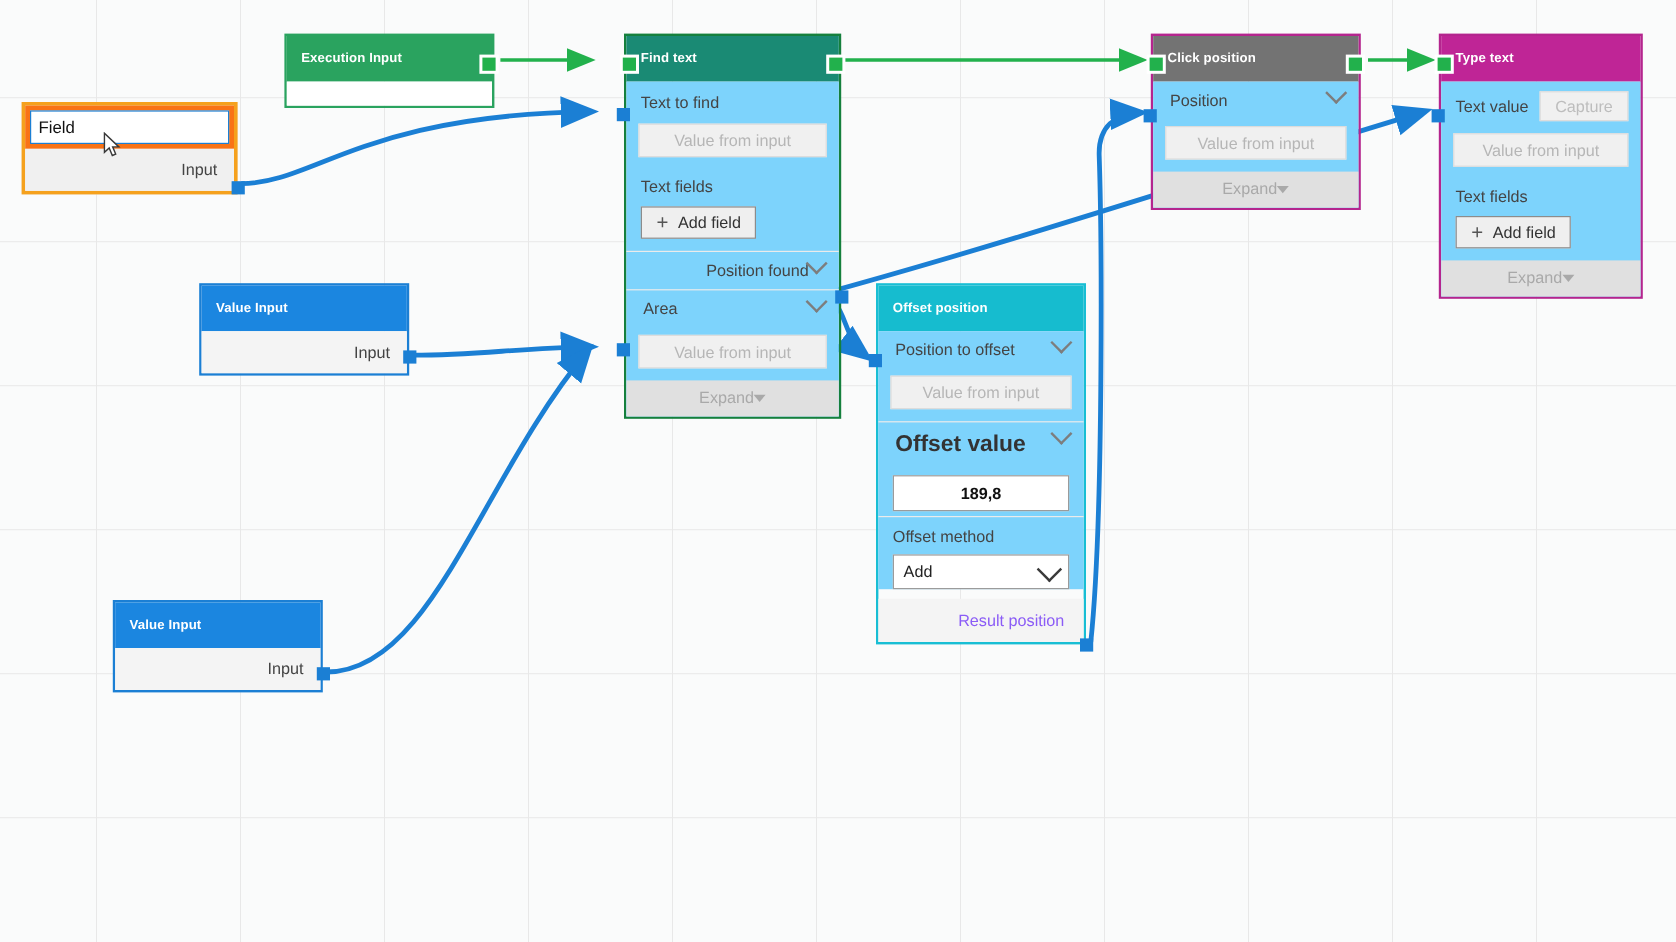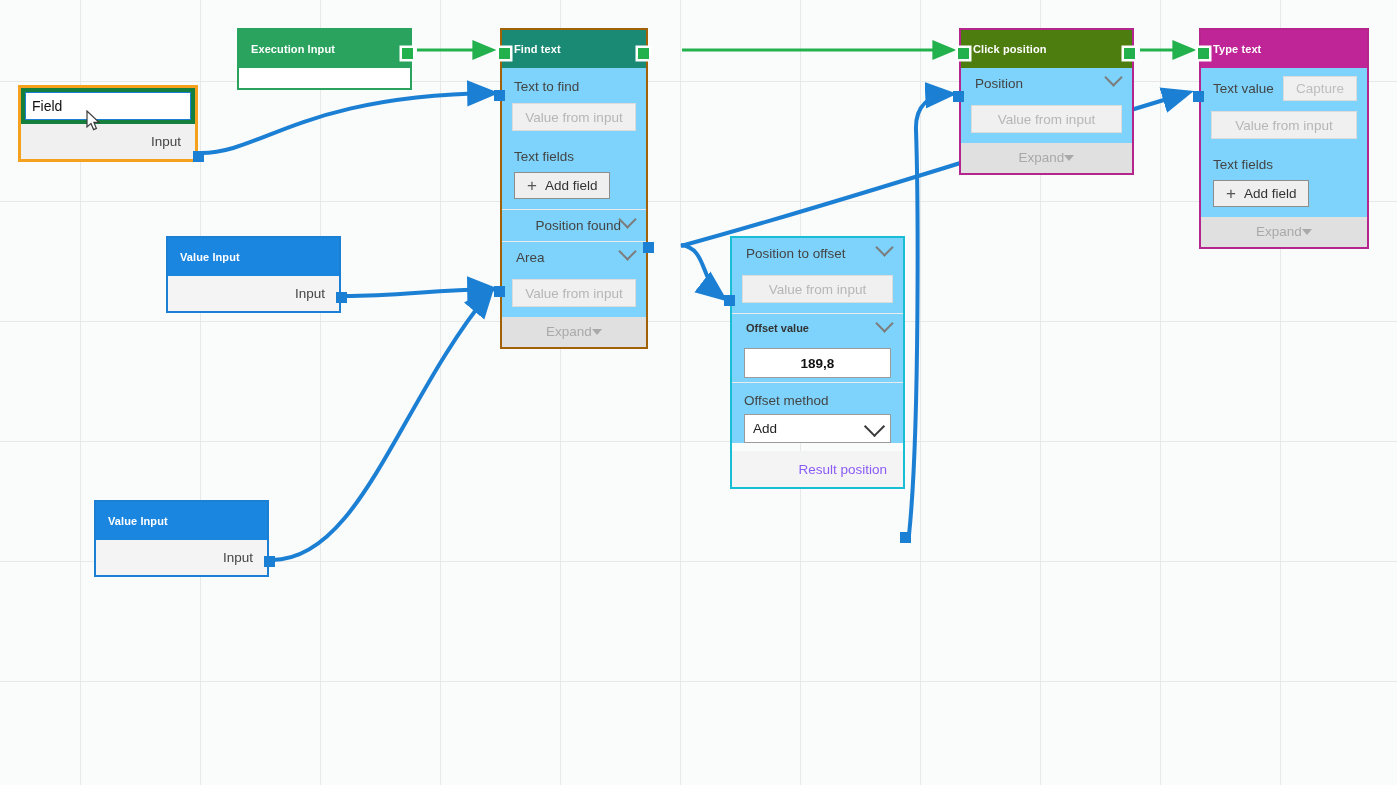--- a/index.html
+++ b/index.html
@@ -22,21 +22,21 @@
 
   .node{position:absolute;box-sizing:border-box;}
   .node .hdr{
     color:#ffffff;font-size:11px;font-weight:bold;
     padding:9px 12px;line-height:20px;letter-spacing:.1px;
     box-sizing:border-box;white-space:nowrap;
   }
   .node .body{background:#7dd3fc;}
   .row{padding:6px 12px;box-sizing:border-box;}
   .lbl{font-size:13.5px;color:#444;}
-  .lbl-b{font-size:11px;color:#333;font-weight:bold;}
+  .lbl-b{font-size:19px;color:#333;font-weight:bold;}
   .valbox{
     margin:6px 10px 10px 10px;height:28px;border:1px solid #dcdcdc;background:#f0f0f0;
     color:#b6b6b6;font-size:13.5px;display:flex;align-items:center;justify-content:center;
     box-sizing:border-box;
   }
   .inputbox{
     margin:6px 12px 4px 12px;height:30px;border:1px solid #9b9b9b;background:#ffffff;
     color:#111;font-size:13.5px;font-weight:bold;display:flex;align-items:center;justify-content:center;
     box-sizing:border-box;
   }
@@ -67,52 +67,52 @@
   .rowsel{display:flex;align-items:flex-start;justify-content:space-between;padding:8px 12px 8px 14px;}
   .sep{height:1px;background:#ebebeb;margin:0;}
 
   
   .p{position:absolute;width:11px;height:11px;box-sizing:border-box;}
   .p-exec-g{background:#22b14c;width:11px;height:11px;box-shadow:0 0 0 2.5px #ffffff;}
   .p-data{background:#1b7fd4;width:11px;height:11px;}
 
   
   .n-field{left:18px;top:85px;width:180px;border:3px solid #f5a11d;background:#f0f0f0;}
-  .n-field .editwrap{background:#15803d;padding:4px;}
+  .n-field .editwrap{background:#f97316;padding:4px;}
   .n-field input{
     width:100%;box-sizing:border-box;height:28px;border:1px solid #1b7fd4;background:#fff;
     font-family:"Liberation Sans",sans-serif;font-size:14px;color:#111;padding:0 6px;outline:none;
   }
   .n-field .footer{height:35px;display:flex;align-items:center;justify-content:flex-end;padding-right:14px;background:#f0f0f0;}
   .n-field .footer span{font-size:13.5px;color:#444;}
 
   .n-exec{left:237px;top:28px;width:175px;border:2px solid #2aa35f;}
   .n-exec .hdr{background:#2aa35f;}
   .n-exec .strip{background:#ffffff;height:20px;}
 
-  .n-find{left:500px;top:28px;width:148px;border:2px solid #a16207;}
+  .n-find{left:520px;top:28px;width:181px;border:2px solid #15803d;}
   .n-find .hdr{background:#1a8a74;}
 
   .n-vi1{left:166px;top:236px;width:175px;border:2px solid #1b7fd4;}
   .n-vi1 .hdr{background:#1b86e0;}
   .n-vi1 .footer{height:35px;background:#f4f4f4;display:flex;align-items:center;justify-content:flex-end;padding-right:14px;}
   .n-vi1 .footer span{font-size:13.5px;color:#444;}
 
   .n-vi2{left:94px;top:500px;width:175px;border:2px solid #1b7fd4;}
   .n-vi2 .hdr{background:#1b86e0;}
   .n-vi2 .footer{height:35px;background:#f4f4f4;display:flex;align-items:center;justify-content:flex-end;padding-right:14px;}
   .n-vi2 .footer span{font-size:13.5px;color:#444;}
 
   .n-offset{left:730px;top:236px;width:175px;border:2px solid #18bed4;}
   .n-offset .hdr{background:#16bccf;}
   .n-offset .footer{height:36px;background:#f4f4f4;display:flex;align-items:center;justify-content:flex-end;padding-right:16px;}
   .n-offset .footer span{font-size:13.5px;color:#8b5cf6;margin-left:12px;}
 
   .n-click{left:959px;top:28px;width:175px;border:2px solid #b4258e;}
-  .n-click .hdr{background:#4d7c0f;}
+  .n-click .hdr{background:#737373;}
 
   .n-type{left:1199px;top:28px;width:170px;border:2px solid #b4258e;}
   .n-type .hdr{background:#bf2596;}
   .n-type .tvrow{display:flex;align-items:center;justify-content:space-between;padding:8px 10px 4px 12px;}
   .capture{
     border:1px solid #dcdcdc;background:#f0f0f0;color:#bdbdbd;font-size:13.5px;
     padding:4px 12px;box-sizing:border-box;
   }
 
   .cursor{position:absolute;left:86px;top:110px;width:16px;height:22px;pointer-events:none;}
@@ -211,20 +211,21 @@
 
 <div class="node n-vi2">
   <div class="hdr">Value Input</div>
   <div class="footer">
     <span>Input</span>
   </div>
   <div class="p p-data" style="right:-8px;top:54px;"></div>
 </div>
 
 <div class="node n-offset">
+  <div class="hdr">Offset position</div>
   <div class="body">
     <div class="rowsel">
       <span class="lbl">Position to offset</span>
       <span class="chev"></span>
     </div>
     <div class="valbox">Value from input</div>
     <div class="sep"></div>
     <div class="rowsel">
       <span class="lbl-b">Offset value</span>
       <span class="chev"></span>

